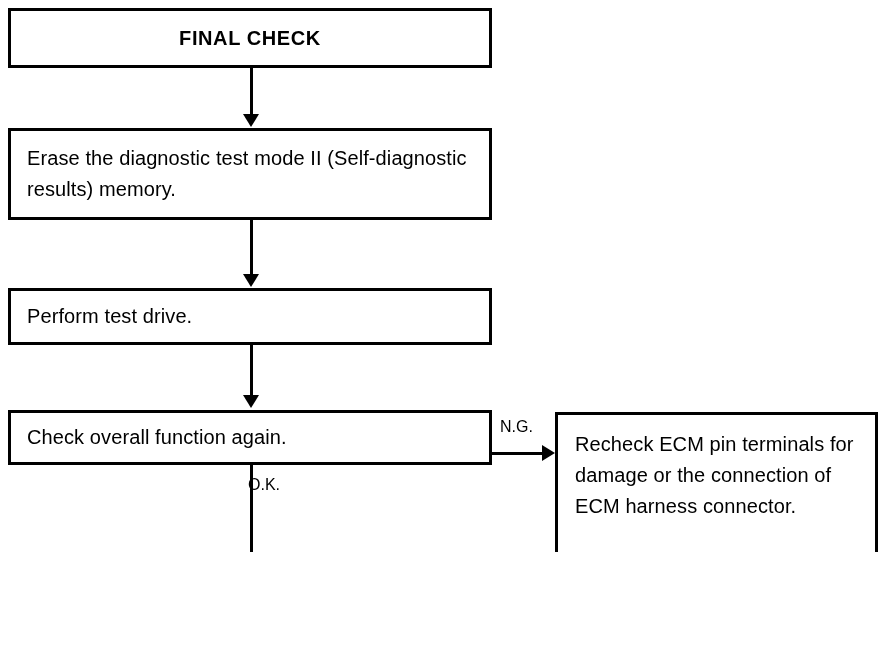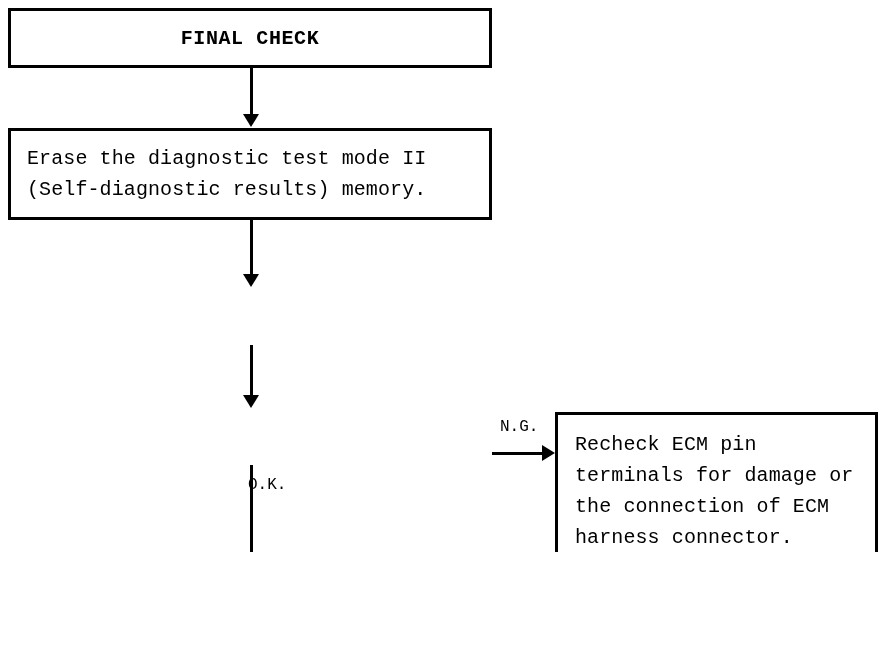--- a/index.html
+++ b/index.html
@@ -7,21 +7,21 @@
     margin: 0;
     padding: 0;
     background: #ffffff;
   }
   #canvas {
     position: relative;
     width: 896px;
     height: 552px;
     background: #ffffff;
     overflow: hidden;
-    font-family: Liberation Mono, monospace;
+    font-family: Liberation Sans, sans-serif;
     -webkit-font-smoothing: none;
   }
 
   
   .node {
     position: absolute;
     box-sizing: border-box;
     border: 3px solid #000000;
     background: #ffffff;
     color: #000000;
@@ -123,24 +123,30 @@
   <div class="vline" id="conn1-line"></div>
   <div class="arrow-down" id="conn1-arrow"></div>
 
   <div class="node align-left" id="node-erase-memory">
     <span class="node-text">Erase the diagnostic test mode II (Self-diagnostic results) memory.</span>
   </div>
 
   <div class="vline" id="conn2-line"></div>
   <div class="arrow-down" id="conn2-arrow"></div>
 
+  <div class="node align-left" id="node-test-drive">
+    <span class="node-text">Perform test drive.</span>
+  </div>
 
   <div class="vline" id="conn3-line"></div>
   <div class="arrow-down" id="conn3-arrow"></div>
 
+  <div class="node align-left" id="node-check-function">
+    <span class="node-text">Check overall function again.</span>
+  </div>
 
   <div class="hline" id="ng-line"></div>
   <div class="arrow-right" id="ng-arrow"></div>
   <span class="edge-label" id="label-ng">N.G.</span>
 
   <div class="node align-left" id="node-recheck-ecm">
     <span class="node-text">Recheck ECM pin terminals for damage or the connection of ECM harness connector.</span>
   </div>
 
   <div class="vline" id="conn4-line"></div>

